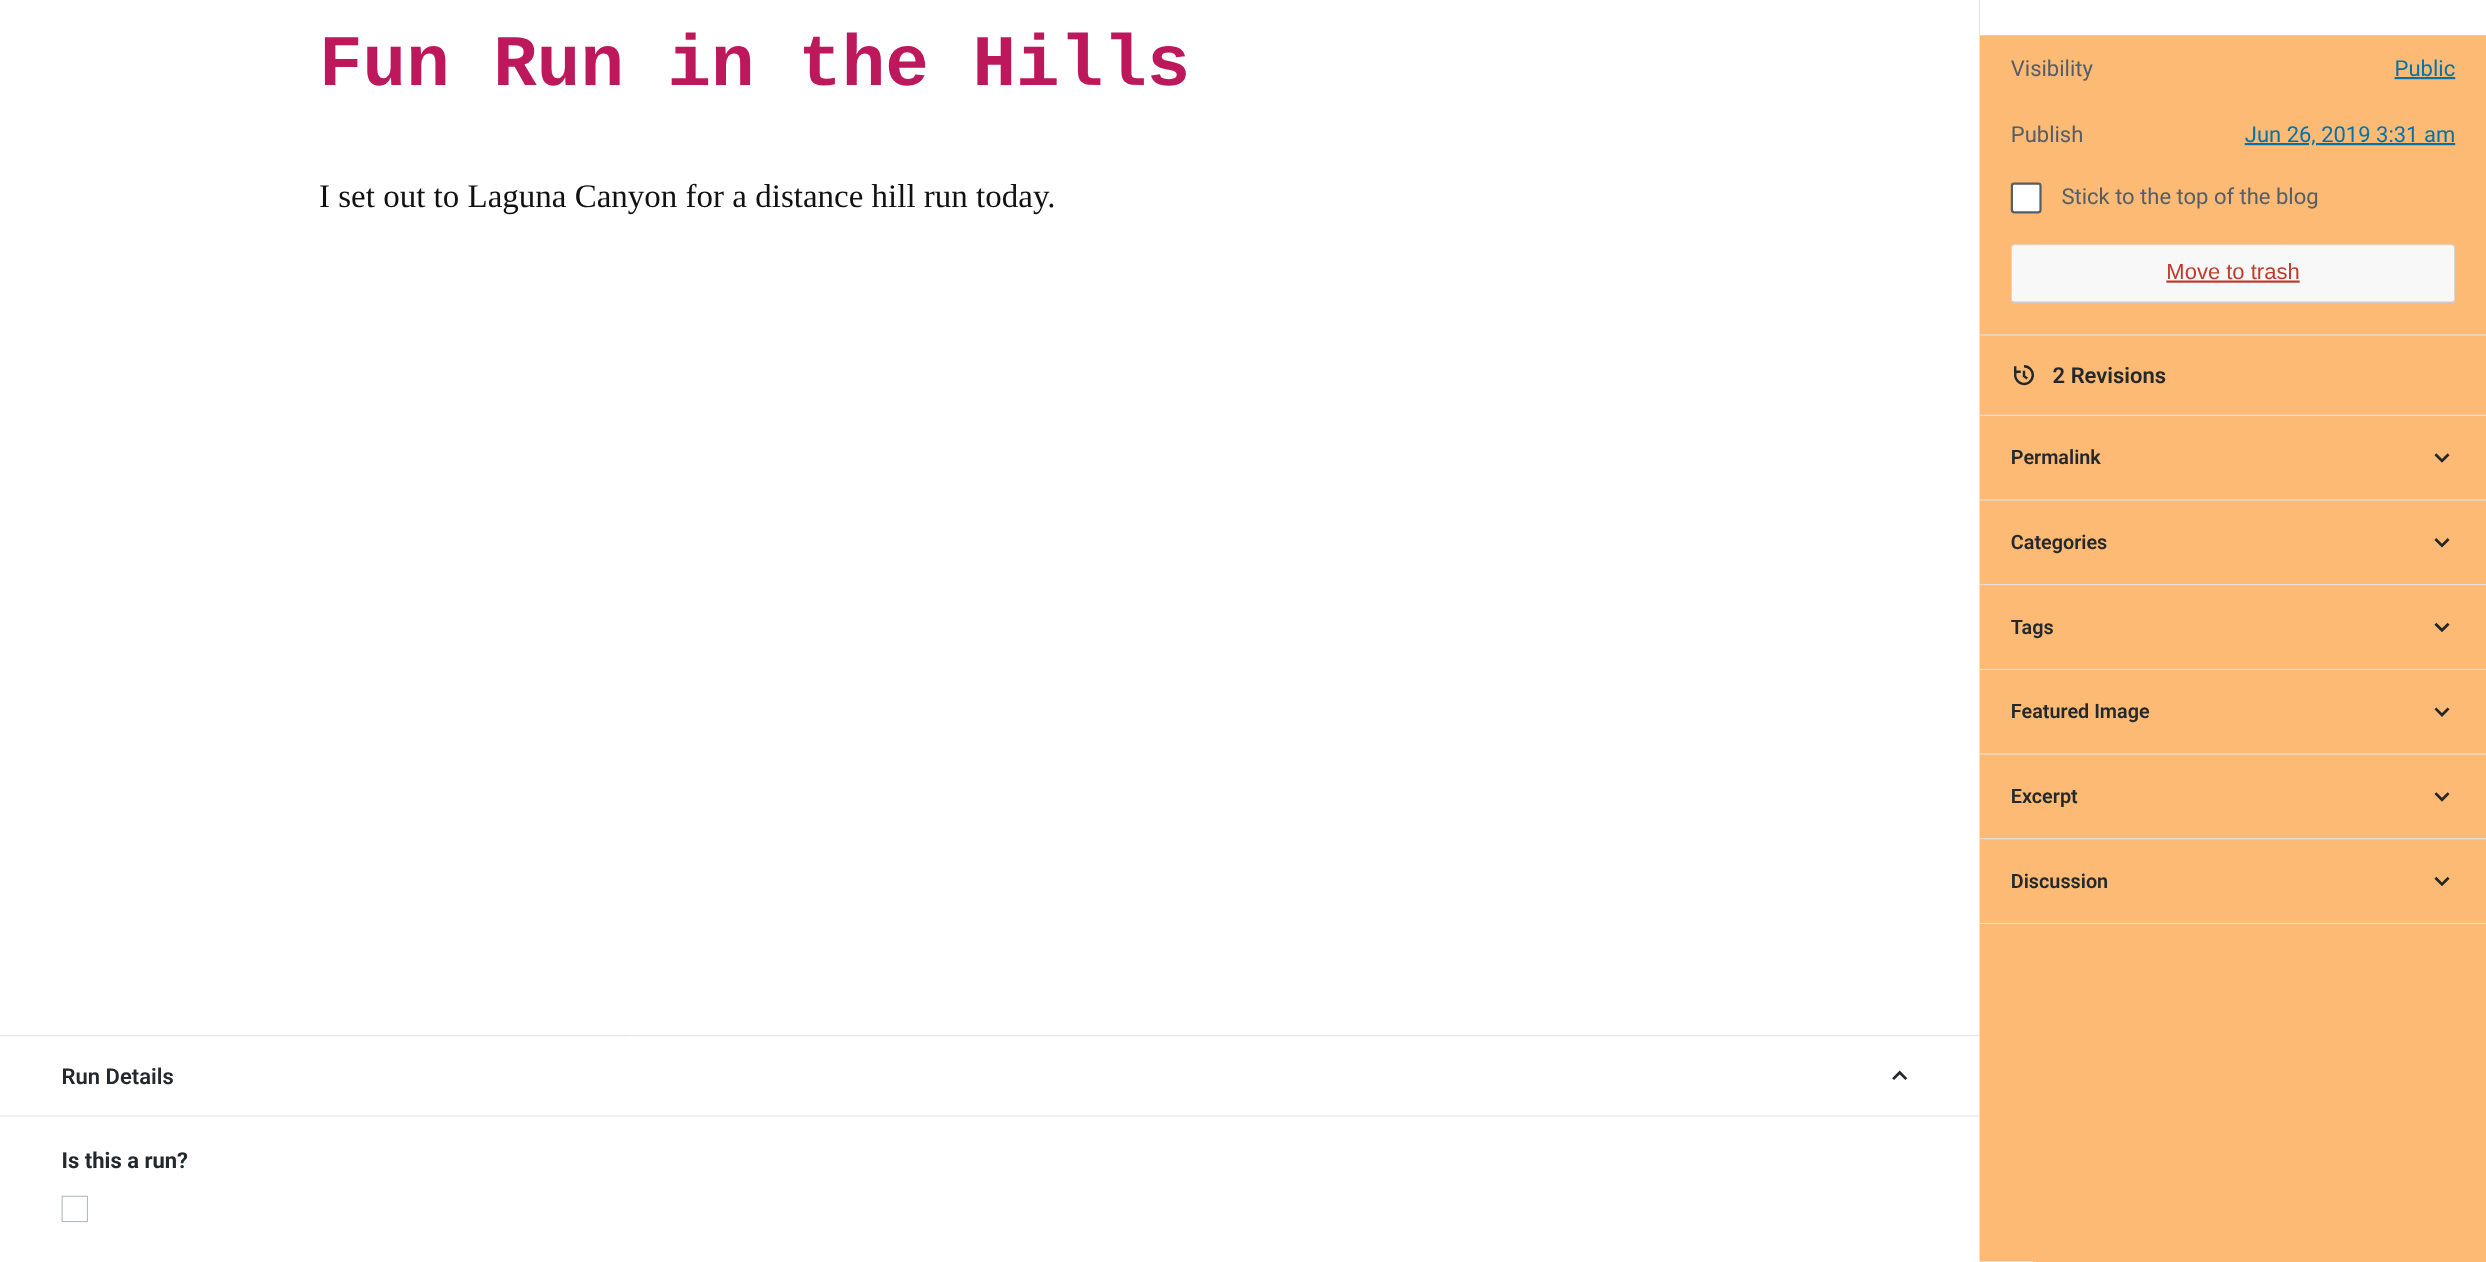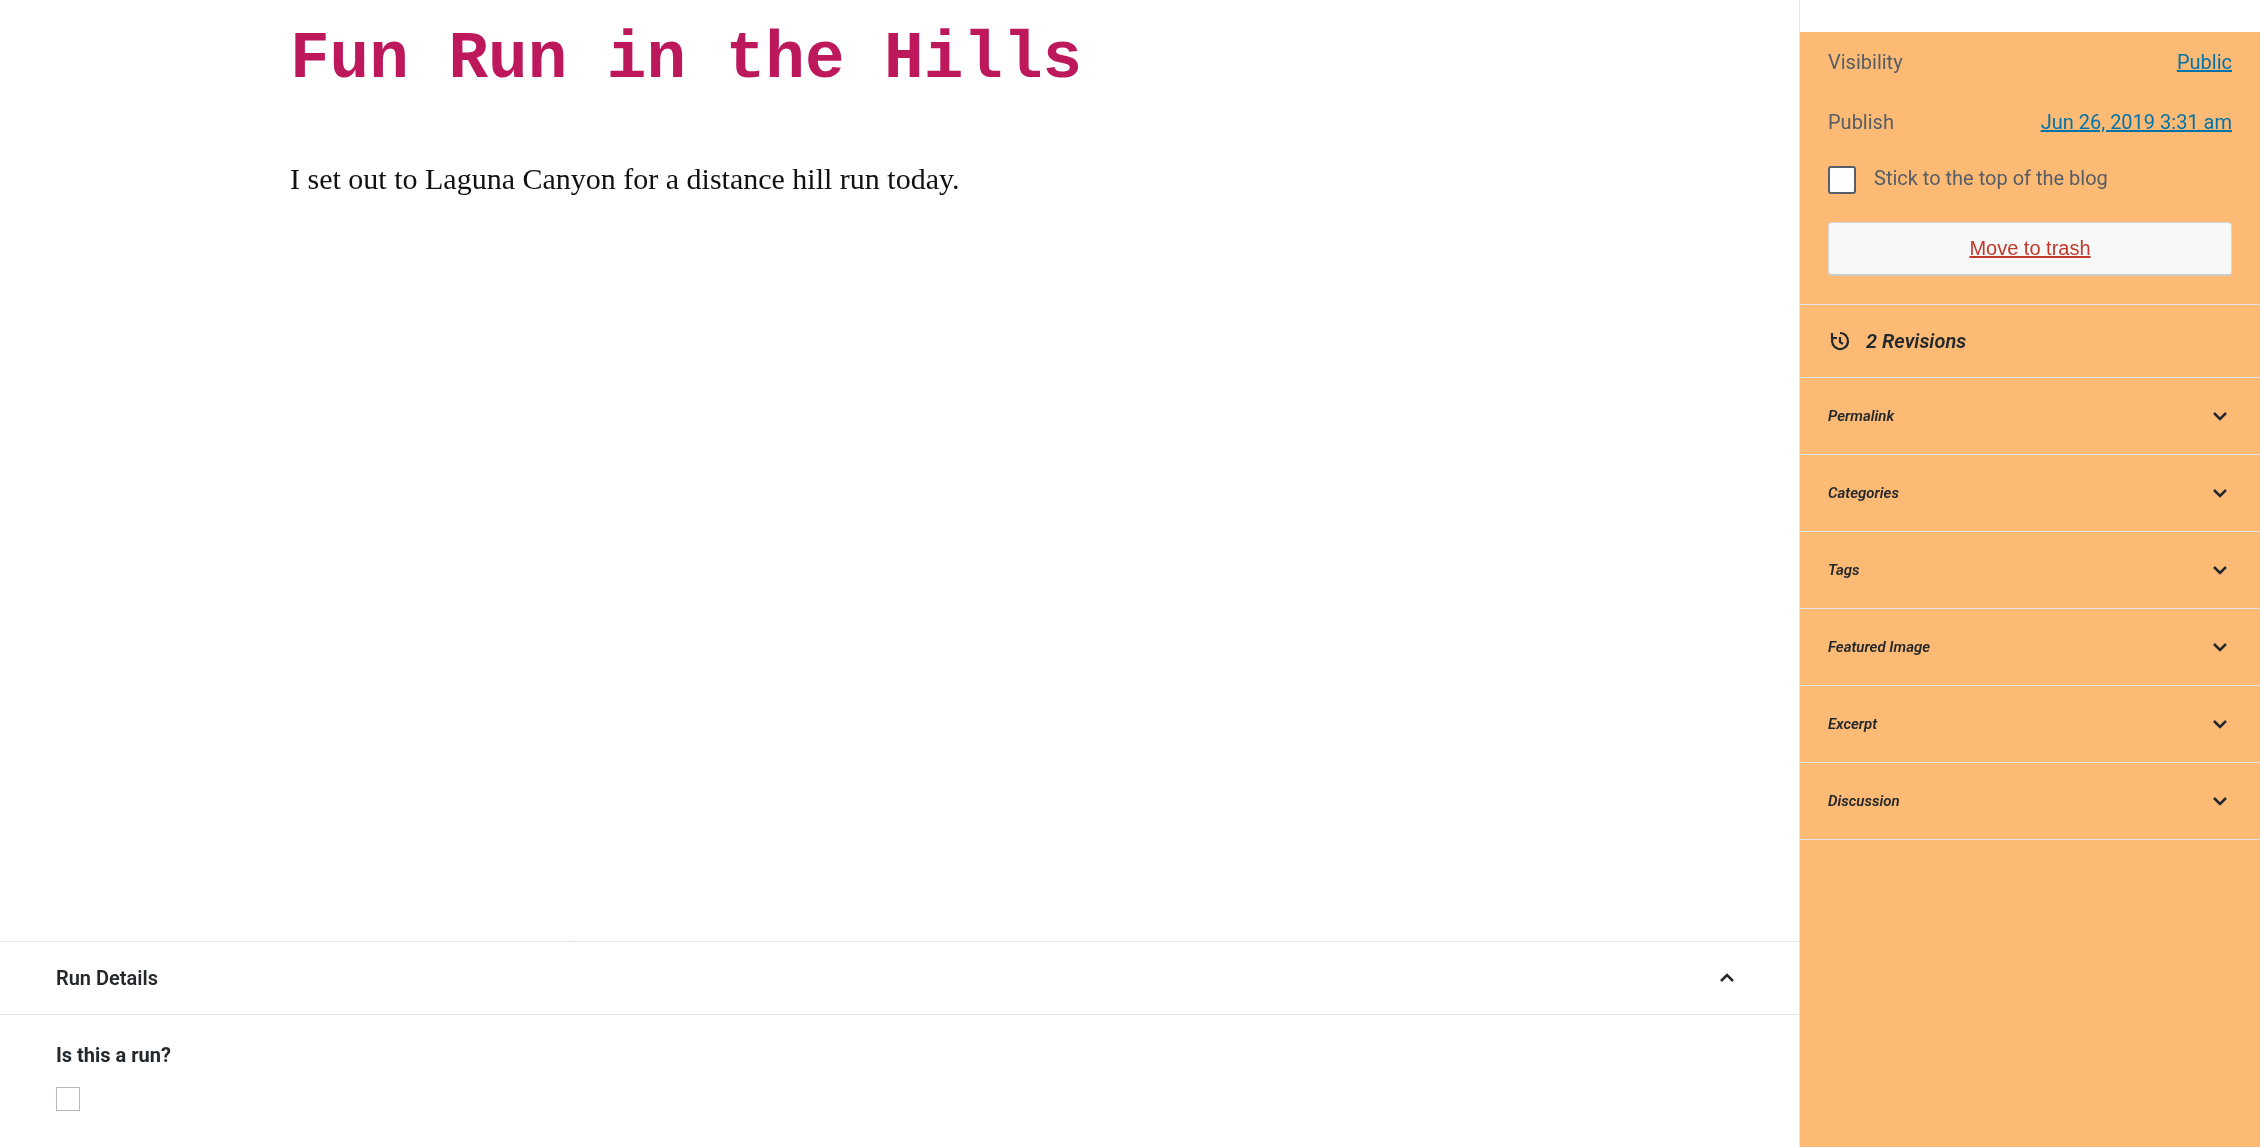--- a/index.html
+++ b/index.html
@@ -123,38 +123,37 @@
     border-bottom: 2px solid #ccc;
     color: #c0392b;
     font-size: 20px;
     border-radius: 4px;
     cursor: pointer;
     text-align: center;
     text-decoration: underline;
   }
   .sb-section {
     border-top: 1px solid #e2e4e7;
-    font-style: italic;
   }
   .sb-revisions {
     display: flex;
     align-items: center;
     gap: 14px;
     padding: 24px 28px;
     font-size: 20px;
     color: #23282d;
     font-weight: 600;
     cursor: pointer;
   }
   .sb-panel {
     display: flex;
     justify-content: space-between;
     align-items: center;
     padding: 26px 28px;
-    font-size: 15px;
+    font-size: 18px;
     font-weight: 600;
     color: #23282d;
     cursor: pointer;
     gap: 48px;
   }
   .chev { width: 24px; height: 24px; }
   .arrow-annot {
     position: absolute;
     top: 938px;
     left: 210px;

